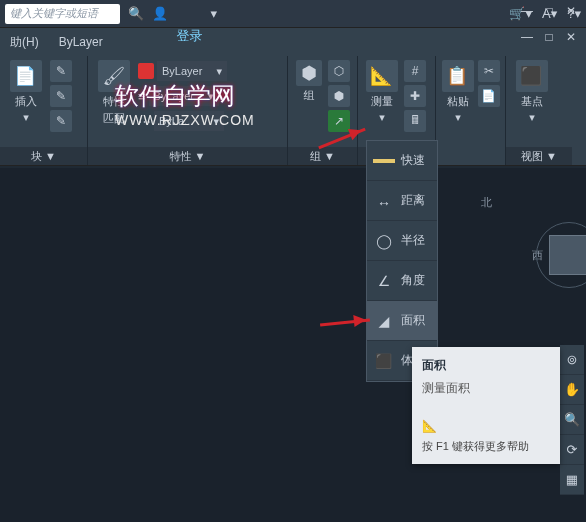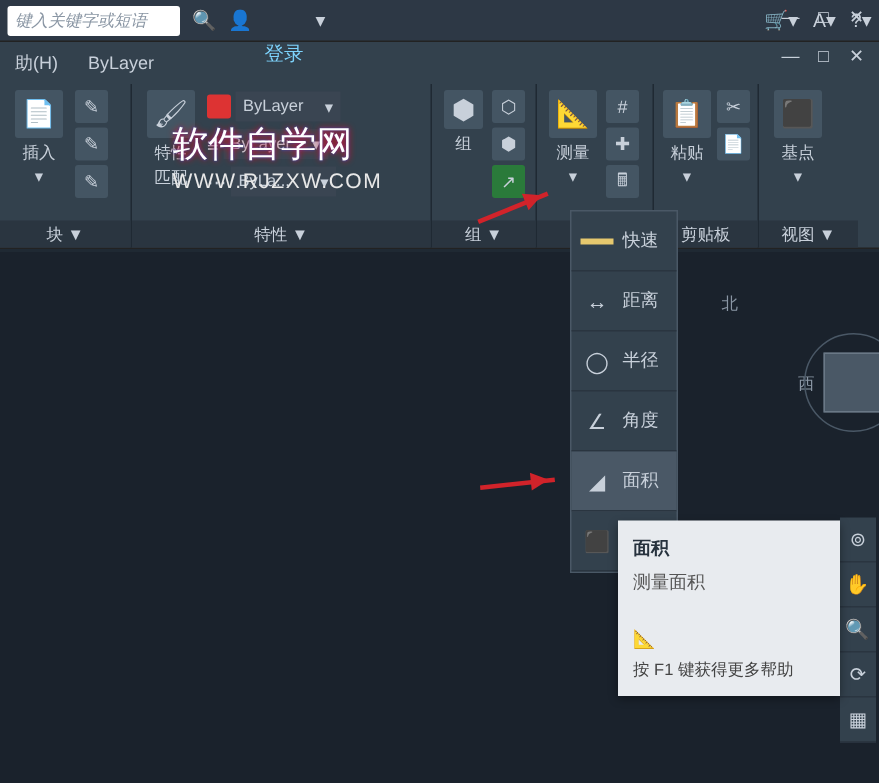--- a/index.html
+++ b/index.html
@@ -18,21 +18,21 @@
 .panel { border-right: 1px solid #1f2933; padding: 4px 6px 2px 6px; display: flex; flex-direction: column; }
 .panel-body { flex: 1; display: flex; gap: 4px; }
 .panel-label { height: 18px; font-size: 11px; text-align: center; color: #c8d0da; display: flex; align-items: center; justify-content: center; gap: 3px; background: #2a3540; margin: 0 -6px -2px -6px; }
 .big-btn { width: 40px; display: flex; flex-direction: column; align-items: center; gap: 2px; font-size: 11px; }
 .big-btn-ico { width: 32px; height: 32px; background: #445563; border-radius: 2px; display: flex; align-items: center; justify-content: center; font-size: 18px; }
 .small-col { display: flex; flex-direction: column; gap: 3px; }
 .small-btn { width: 22px; height: 22px; background: #445563; border-radius: 2px; display: flex; align-items: center; justify-content: center; font-size: 12px; }
 .dd-row { display: flex; align-items: center; gap: 3px; height: 22px; font-size: 11px; }
 .dd-sel { background: #3a4552; height: 20px; padding: 0 5px; display: flex; align-items: center; font-size: 11px; min-width: 70px; justify-content: space-between; }
 .canvas { position: absolute; top: 168px; left: 0; right: 0; bottom: 0; background: #1a222c; }
-.measure-fly { position: absolute; top: 140px; left: 380px; width: 72px; background: #33414d; border: 1px solid #4a5866; z-index: 10; }
+.measure-fly { position: absolute; top: 140px; left: 366px; width: 72px; background: #33414d; border: 1px solid #4a5866; z-index: 10; }
 .fly-item { height: 40px; display: flex; align-items: center; gap: 6px; padding: 0 6px; font-size: 12px; border-bottom: 1px solid #2a3540; cursor: pointer; }
 .fly-item:hover, .fly-item.hov { background: #4a5866; }
 .fly-ico { width: 22px; height: 22px; display: flex; align-items: center; justify-content: center; font-size: 14px; }
 .ruler { width: 22px; height: 4px; background: #e6c86e; position: relative; }
 .tooltip { position: absolute; top: 347px; left: 412px; width: 148px; background: #e8ebef; color: #27323e; padding: 10px; font-size: 12px; z-index: 20; box-shadow: 0 2px 6px rgba(0,0,0,.4); }
 .tooltip .tt-title { font-weight: bold; margin-bottom: 6px; }
 .tooltip .tt-desc { margin-bottom: 22px; color: #555; }
 .tooltip .tt-cmd { display: flex; align-items: center; gap: 5px; font-weight: bold; margin-bottom: 6px; }
 .tooltip .tt-help { font-size: 11px; color: #444; }
 .viewcube { position: absolute; top: 195px; right: 25px; width: 80px; height: 120px; display: flex; flex-direction: row; color: #8a96a4; font-size: 11px; z-index: 5; gap: 40px; }
@@ -167,21 +167,20 @@
       <div class="big-btn">
         <div class="big-btn-ico">📋</div>
         <span>粘贴</span>
         <span>▾</span>
       </div>
       <div class="small-col">
         <div class="small-btn">✂</div>
         <div class="small-btn">📄</div>
       </div>
     </div>
-    <div class="panel-label">剪贴板</div>
   </div>
 
   <div class="panel" style="width:66px;border-right:none">
     <div class="panel-body">
       <div class="big-btn">
         <div class="big-btn-ico">⬛</div>
         <span>基点</span>
         <span>▾</span>
       </div>
     </div>

